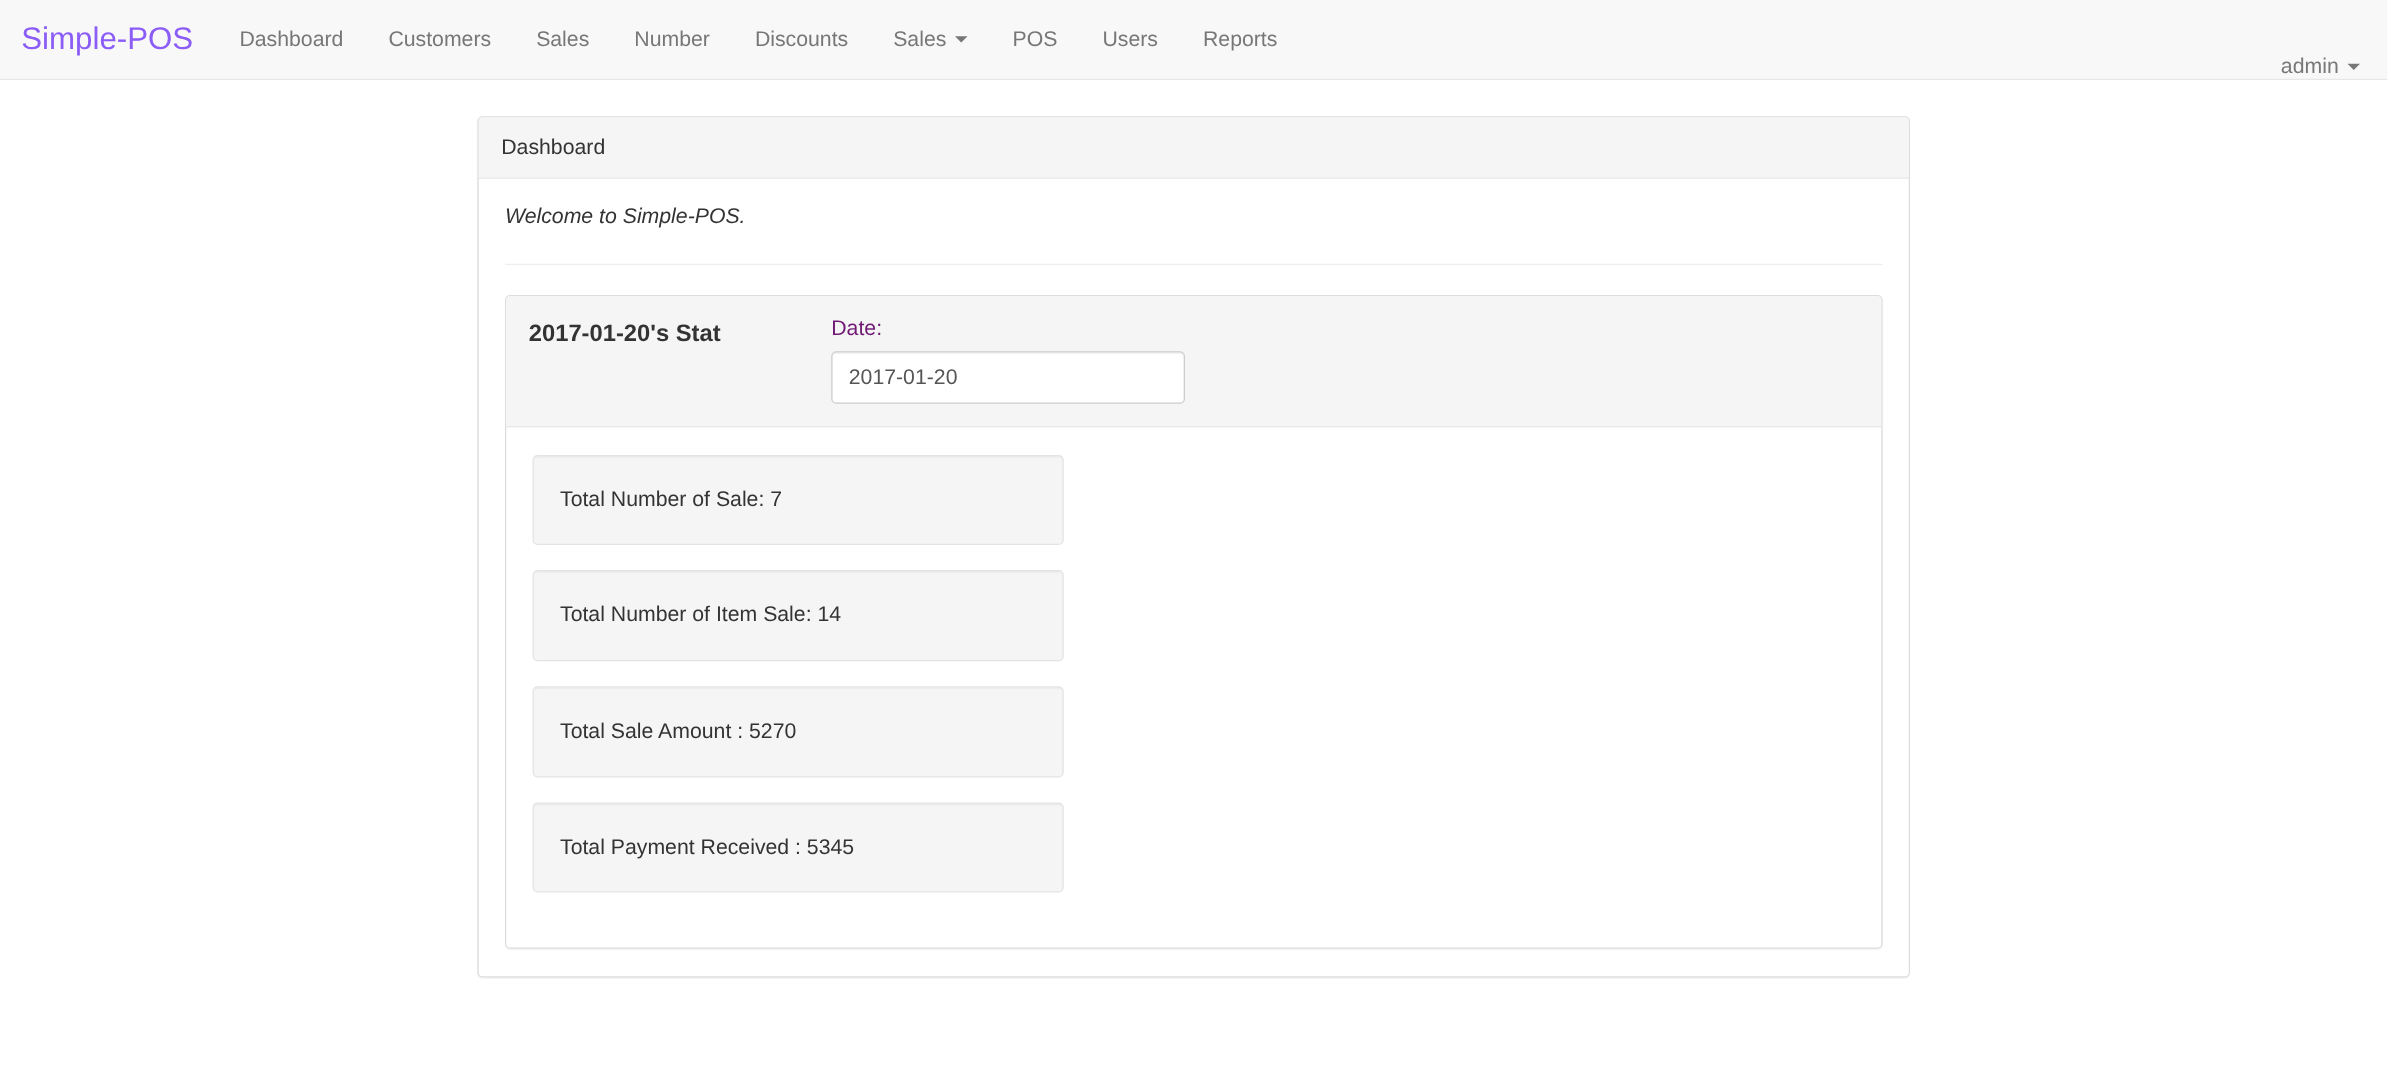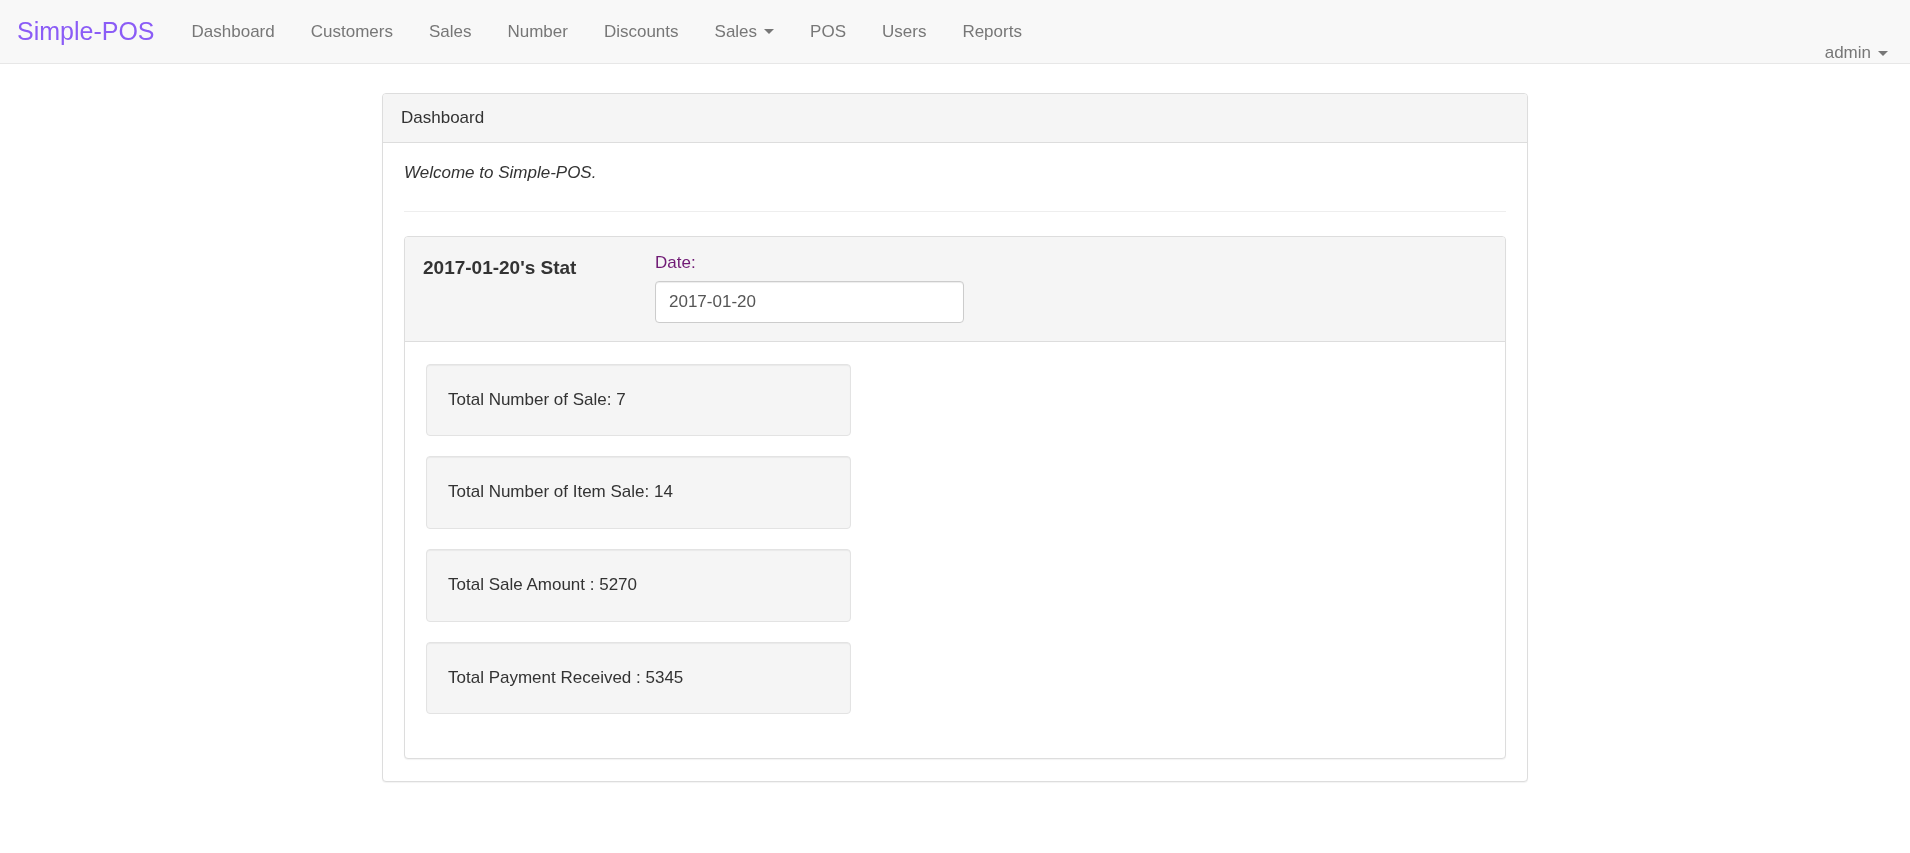--- a/index.html
+++ b/index.html
@@ -131,20 +131,21 @@
     box-shadow: 0 1px 1px rgba(0,0,0,.05);
   }
   .stat-panel-heading {
     background: #f5f5f5;
     border-bottom: 1px solid #dddddd;
     border-top-left-radius: 3px;
     border-top-right-radius: 3px;
     padding: 16px 18px 18px 18px;
     display: flex;
     align-items: flex-start;
+    gap: 10px;
   }
   .stat-title {
     font-size: 19px;
     color: #333333;
     margin: 0;
     padding-top: 4px;
     width: 232px;
     flex: 0 0 232px;
     line-height: 1.2;
   }
@@ -154,21 +155,21 @@
   }
   .form-label {
     display: block;
     font-size: 17px;
     font-weight: normal;
     color: #701a75;
     margin: 0 0 8px 0;
   }
   .form-control {
     display: block;
-    width: 309px;
+    width: 283px;
     height: 42px;
     padding: 6px 13px;
     font-size: 17px;
     font-family: "Liberation Sans", sans-serif;
     line-height: 1.45;
     color: #555555;
     background: #ffffff;
     background-image: none;
     border: 1px solid #cccccc;
     border-radius: 4px;

